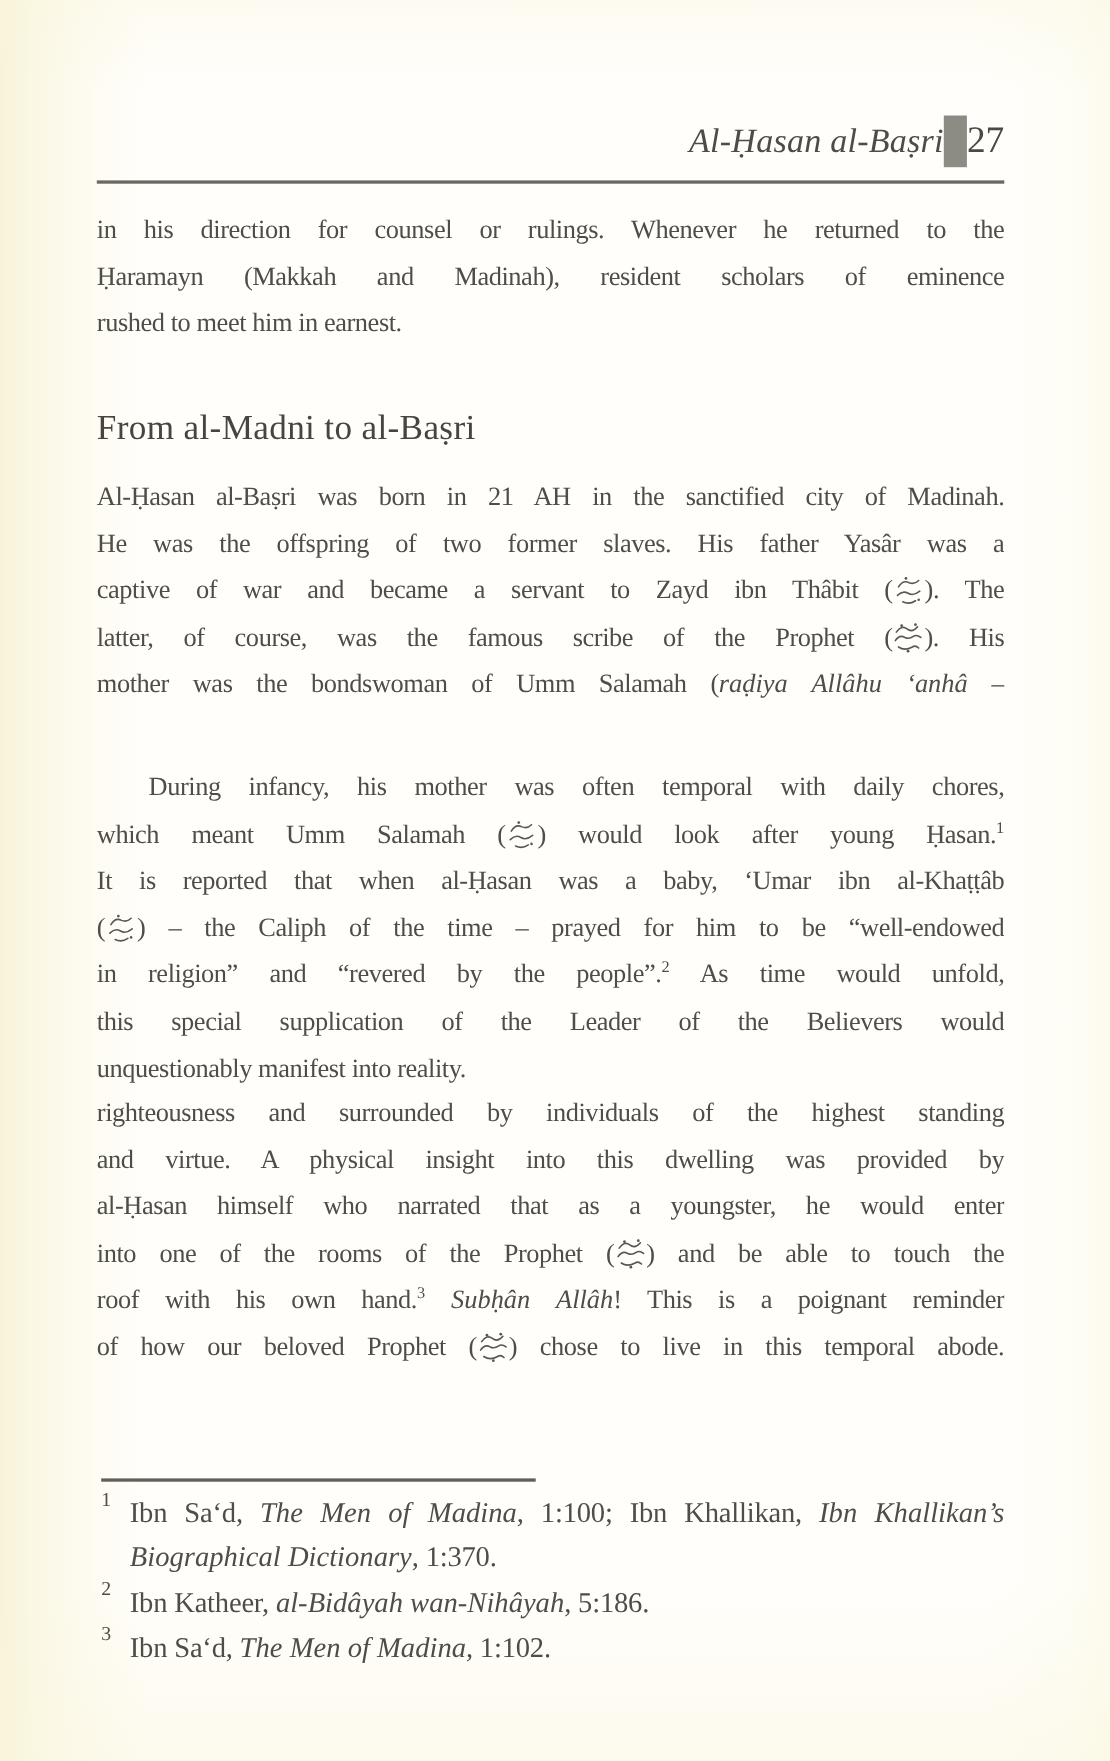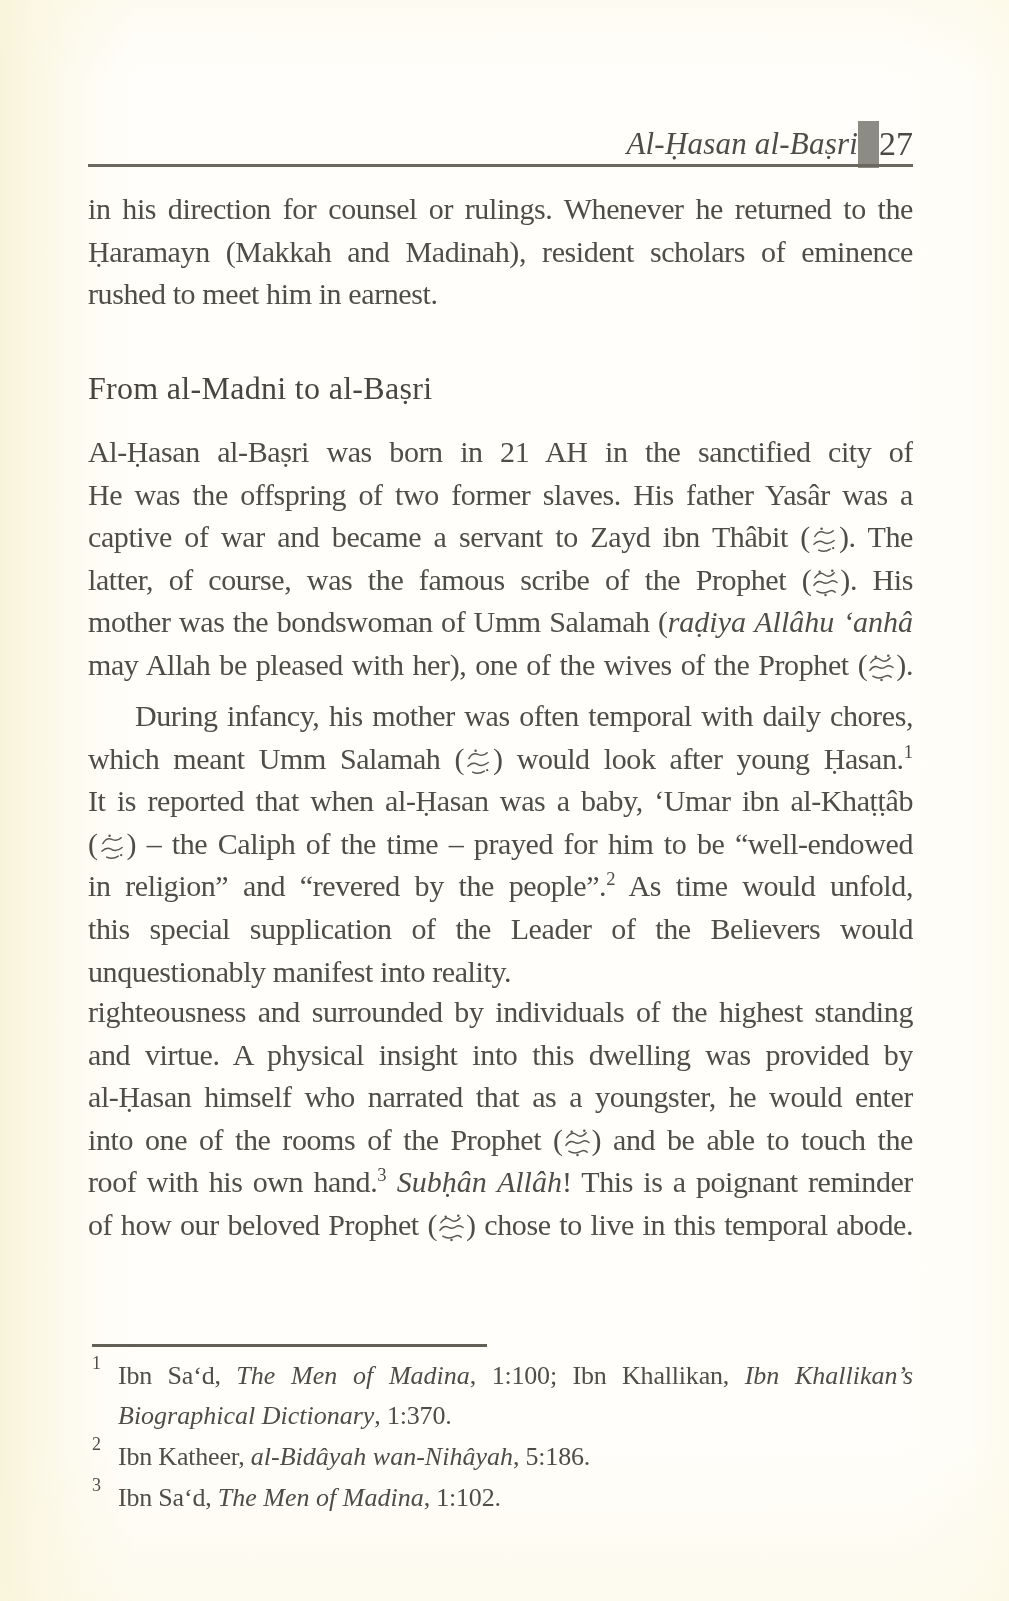--- a/index.html
+++ b/index.html
@@ -8,29 +8,29 @@
     width:1009px;height:1601px;
     overflow:hidden;
     font-family:"Liberation Serif","DejaVu Serif",serif;
     color:#4f4d47;
     background:
       linear-gradient(180deg, rgba(250,246,222,0.35) 0%, rgba(250,246,222,0) 5%, rgba(250,246,222,0) 90%, rgba(250,246,222,0.45) 100%),
       linear-gradient(90deg, #f8f3d8 0px, #faf7e3 28px, #fdfbf0 75px, #fffefb 135px, #fffefb 890px, #fefdf6 970px, #fdfbee 1009px);
   }
   
   .header{
-    position:absolute; top:116px; left:88px; width:825px; height:56px;
+    position:absolute; top:100px; left:88px; width:825px; height:56px;
     display:flex; justify-content:flex-end; align-items:center; 
   }
   .header-title{font-style:italic; font-size:31px; color:#4e4c45; letter-spacing:0.2px;}
   .pageno-block{width:21px; height:47px; background:#8d8c84;}
   .pageno{font-size:34px; color:#4b4943;}
   .header-rule{position:absolute; top:164px; left:88px; width:825px; height:3px; background:#6b695f;}
   
-  .textblock{position:absolute; left:88px; width:825px; font-size:30px; letter-spacing:-0.4px;}
+  .textblock{position:absolute; left:88px; width:825px; font-size:24px; letter-spacing:-0.4px;}
   .tline{line-height:42.6px; height:42.6px; overflow:hidden; text-align:left;}
   .jl{text-align:justify; text-align-last:justify;}
   .ind{text-indent:47px;}
   sup{font-size:0.62em; letter-spacing:0; vertical-align:super; line-height:0;}
   i{letter-spacing:0;}
   
   .section-heading{
     position:absolute; top:358px; left:88px; width:825px;
     font-size:32px; line-height:60px; color:#47453d; letter-spacing:0.3px;
   }
@@ -85,32 +85,20 @@
               <path d="M3 20 q4 -6 9 -3 q4 2 8 -1 q3 -2 7 1"></path>
               <path d="M6 26 q6 4 13 0 q3 -2 6 1"></path>
             </g>
             <g fill="#5a5750">
               <circle cx="9" cy="6" r="1.3"></circle>
               <circle cx="22" cy="5" r="1.3"></circle>
               <circle cx="15" cy="30" r="1.3"></circle>
             </g>
           </svg></span>). His</div>
       <div class="tline jl">mother was the bondswoman of Umm Salamah (<i>raḍiya Allâhu ‘anhâ</i> –</div>
-      <div class="tline jl">may Allah be pleased with her), one of the wives of the Prophet (<span class="hicon"><svg viewBox="0 0 30 32">
-            <g fill="none" stroke="#5a5750" stroke-width="1.5" stroke-linecap="round">
-              <path d="M4 12 q5 -7 10 -3 q5 4 10 -2"></path>
-              <path d="M3 20 q4 -6 9 -3 q4 2 8 -1 q3 -2 7 1"></path>
-              <path d="M6 26 q6 4 13 0 q3 -2 6 1"></path>
-            </g>
-            <g fill="#5a5750">
-              <circle cx="9" cy="6" r="1.3"></circle>
-              <circle cx="22" cy="5" r="1.3"></circle>
-              <circle cx="15" cy="30" r="1.3"></circle>
-            </g>
-          </svg></span>).</div>
     </div>
   <div class="textblock" style="top:695px;">
       <div class="tline jl ind">During infancy, his mother was often temporal with daily chores,</div>
       <div class="tline jl">which meant Umm Salamah (<span class="hicon"><svg viewBox="0 0 30 32">
             <g fill="none" stroke="#5a5750" stroke-width="1.5" stroke-linecap="round">
               <path d="M5 14 q4 -7 10 -4 q5 2 9 -2"></path>
               <path d="M4 22 q5 -5 10 -2 q5 3 11 -2"></path>
               <path d="M9 28 q6 3 12 -1"></path>
             </g>
             <g fill="#5a5750">

